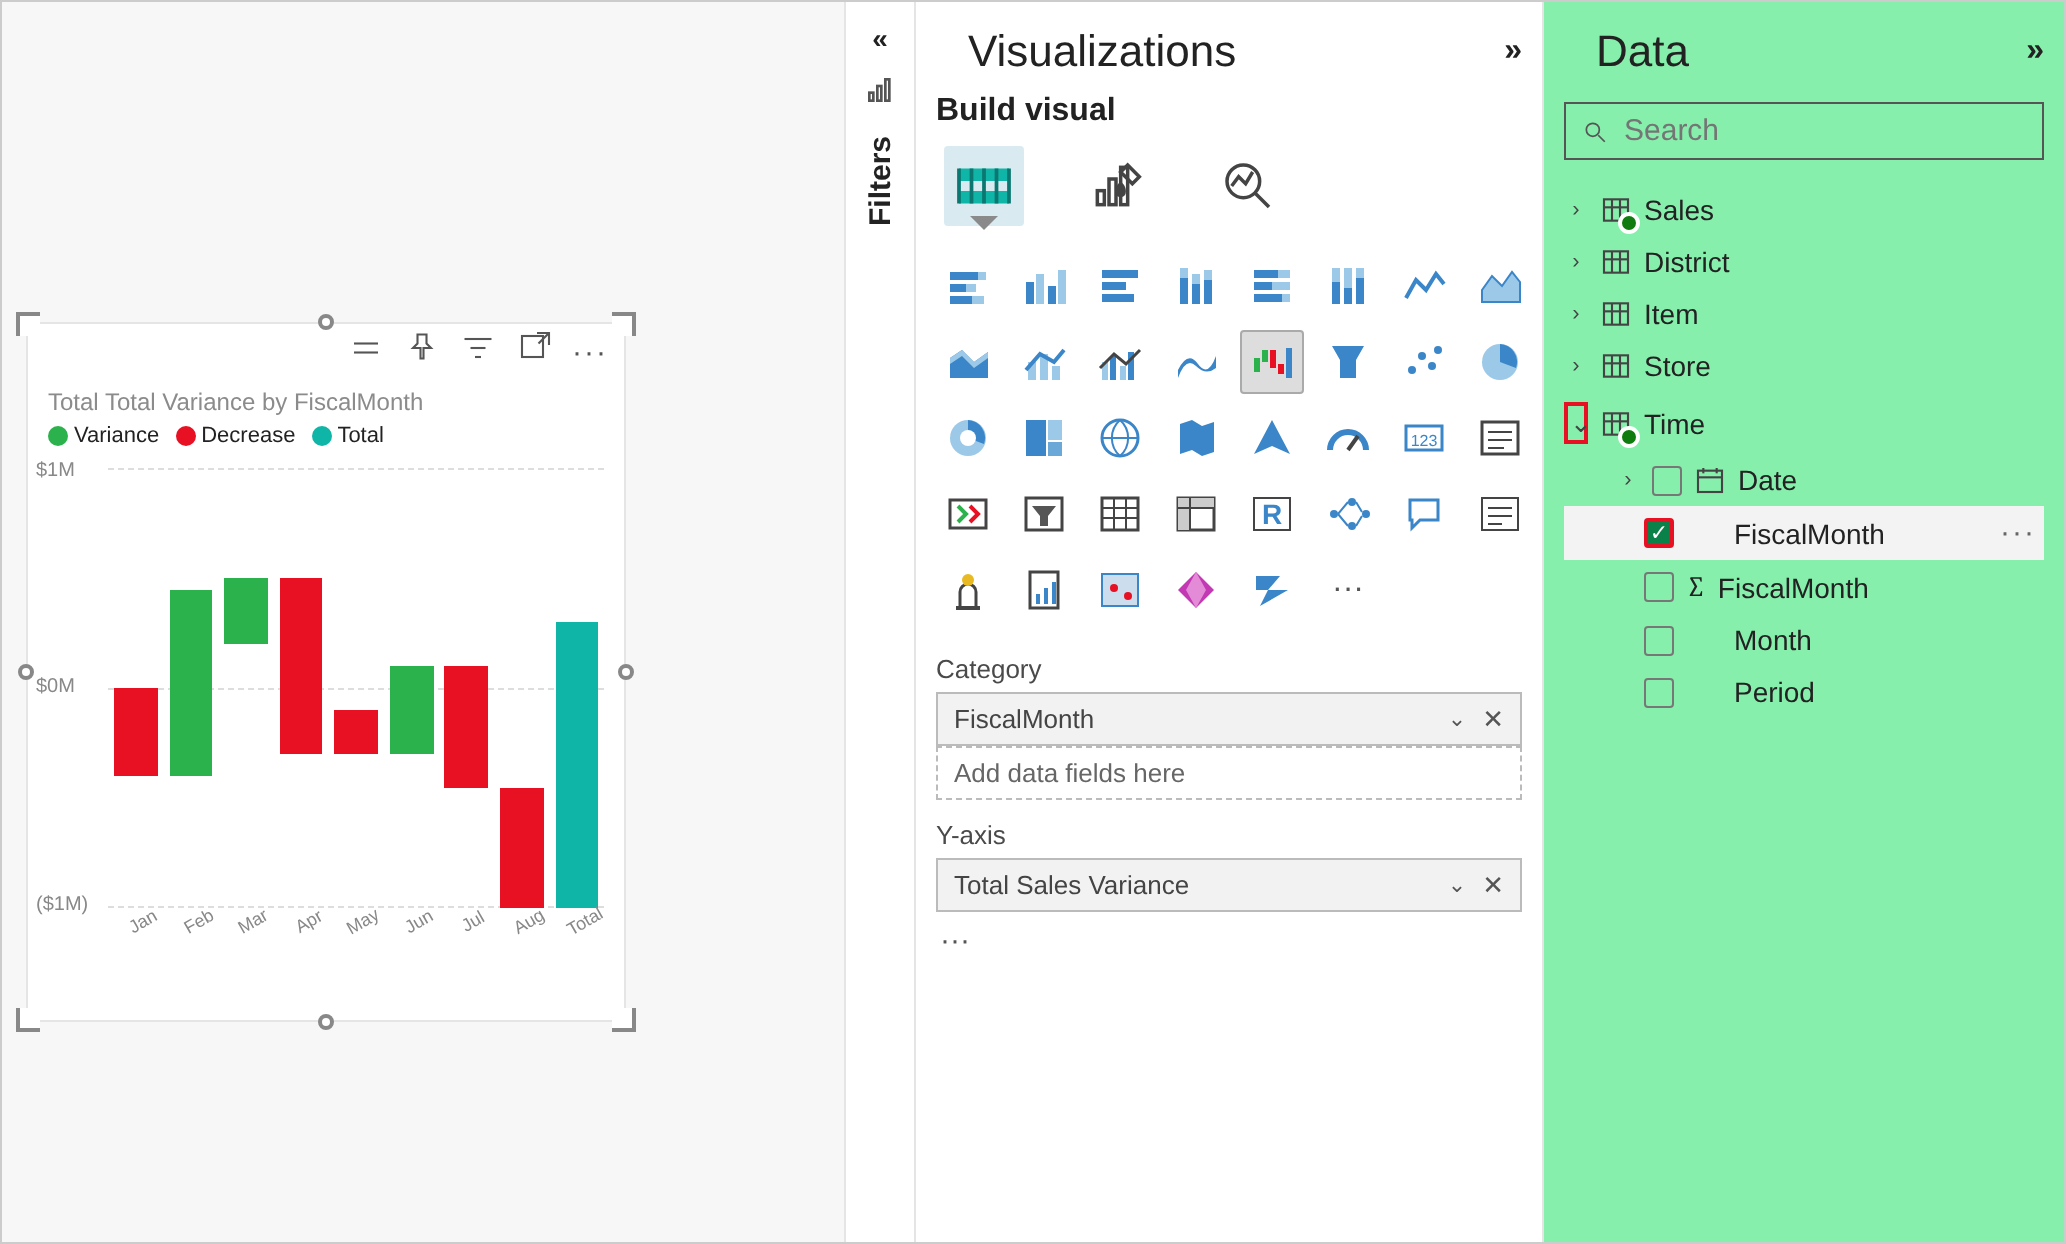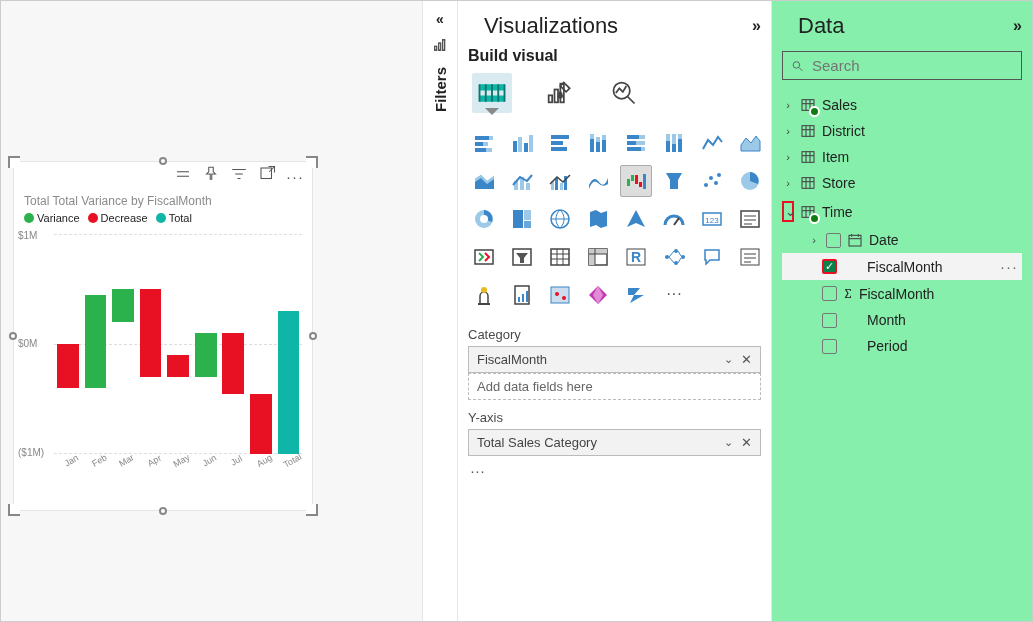--- a/index.html
+++ b/index.html
@@ -508,21 +508,21 @@
       <span class="chev-down">⌄</span>
       <span class="close">✕</span>
     </div>
 
     <div class="field-well empty">
       <span>Add data fields here</span>
     </div>
 
     <div class="field-label">Y-axis</div>
     <div class="field-well">
-      <span>Total Sales Category</span>
+      <span>Total Sales Variance</span>
       <span class="chev-down">⌄</span>
       <span class="close">✕</span>
     </div>
     <div class="ellipsis-row">···</div>
   </div>
 
   <div class="data-pane">
     <div class="pane-header">
       <h2>Data</h2>
       <span class="chev-btn">»</span>

